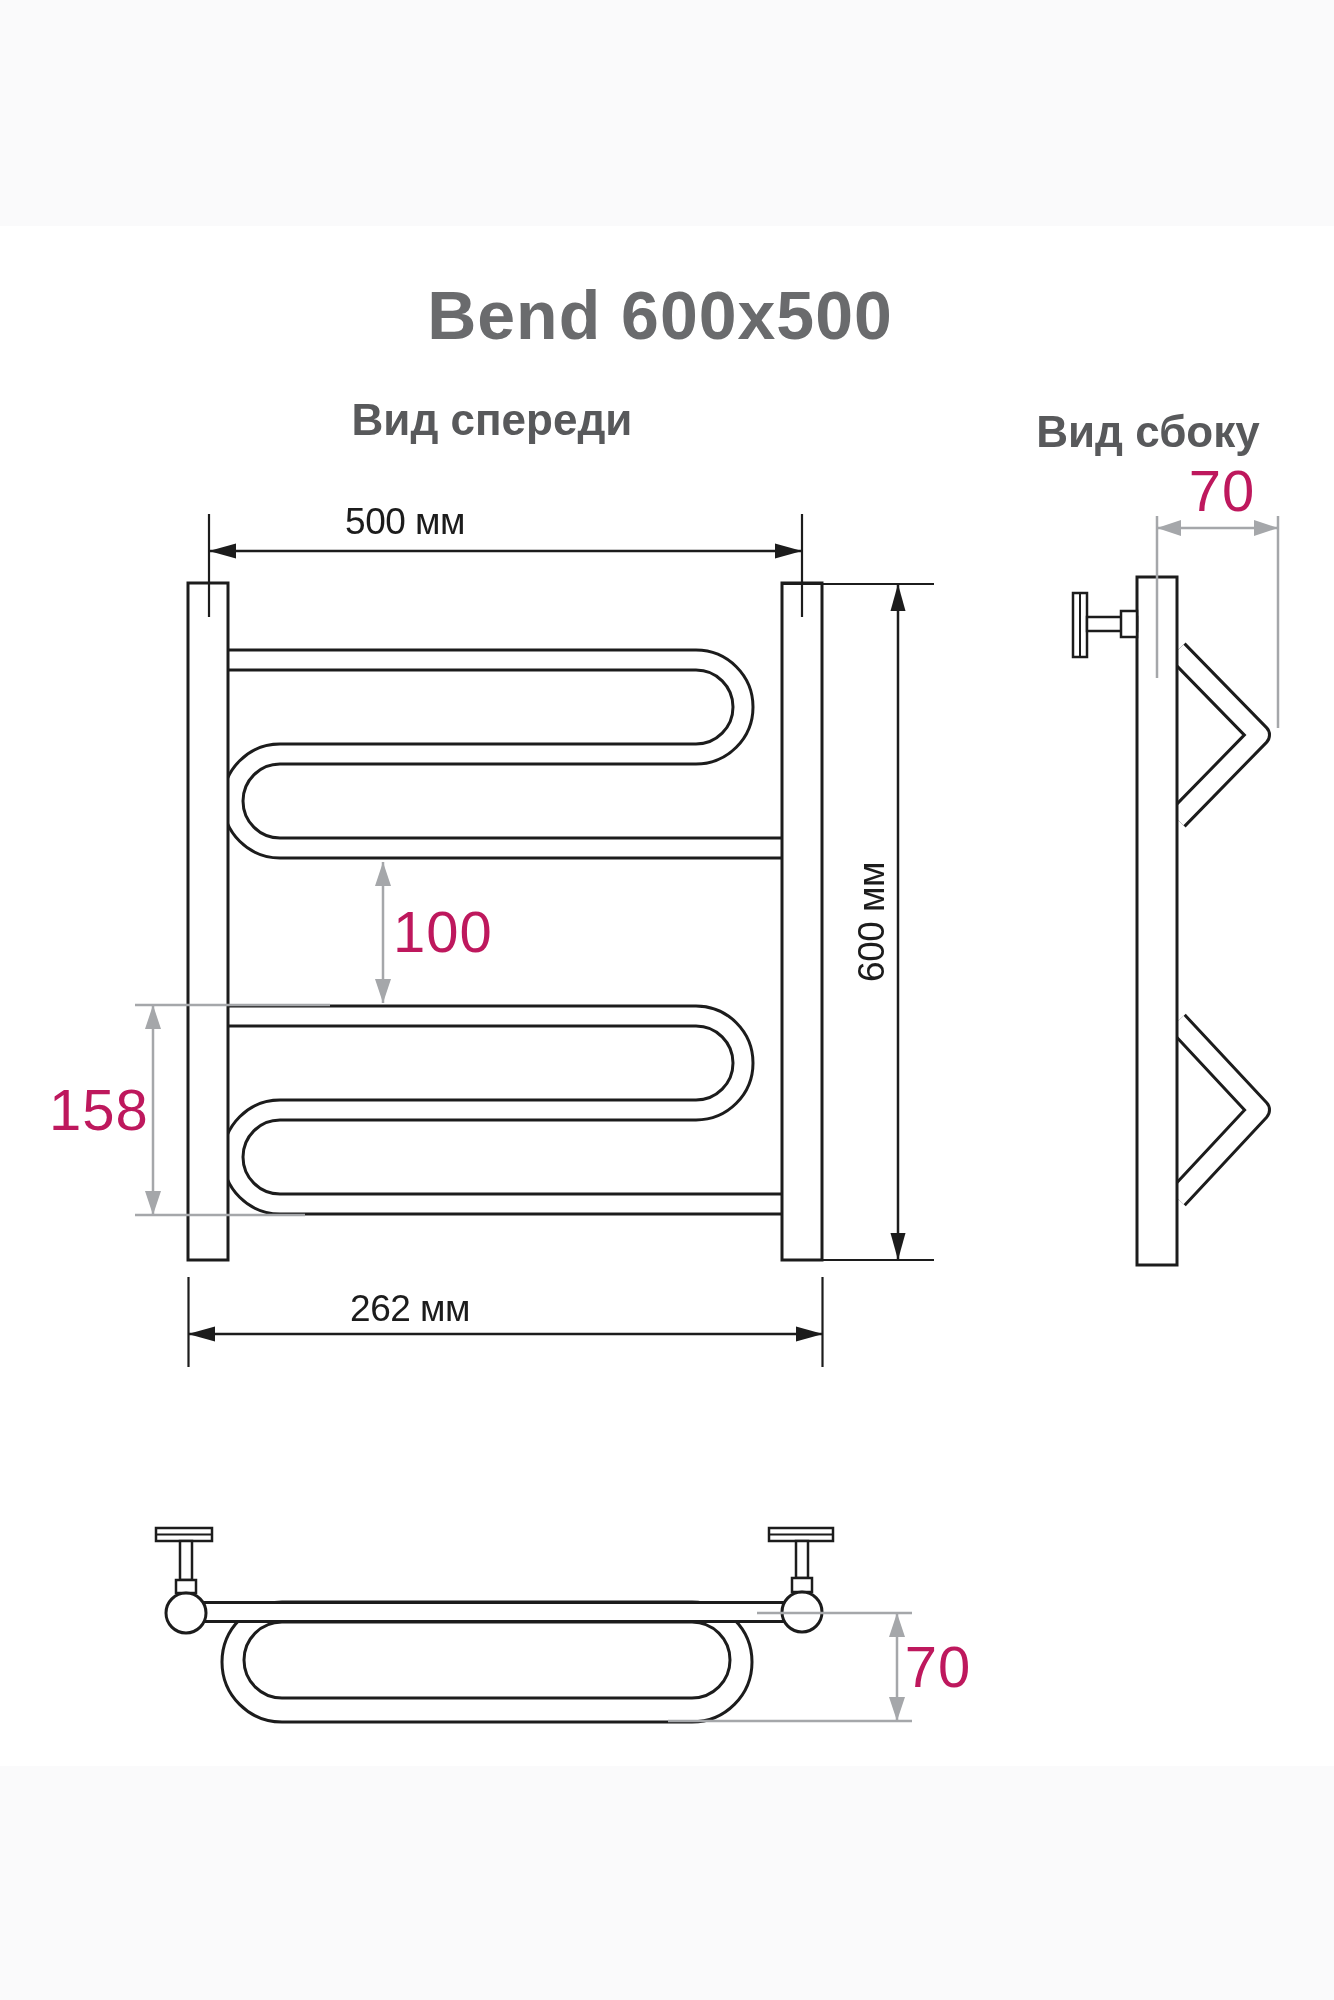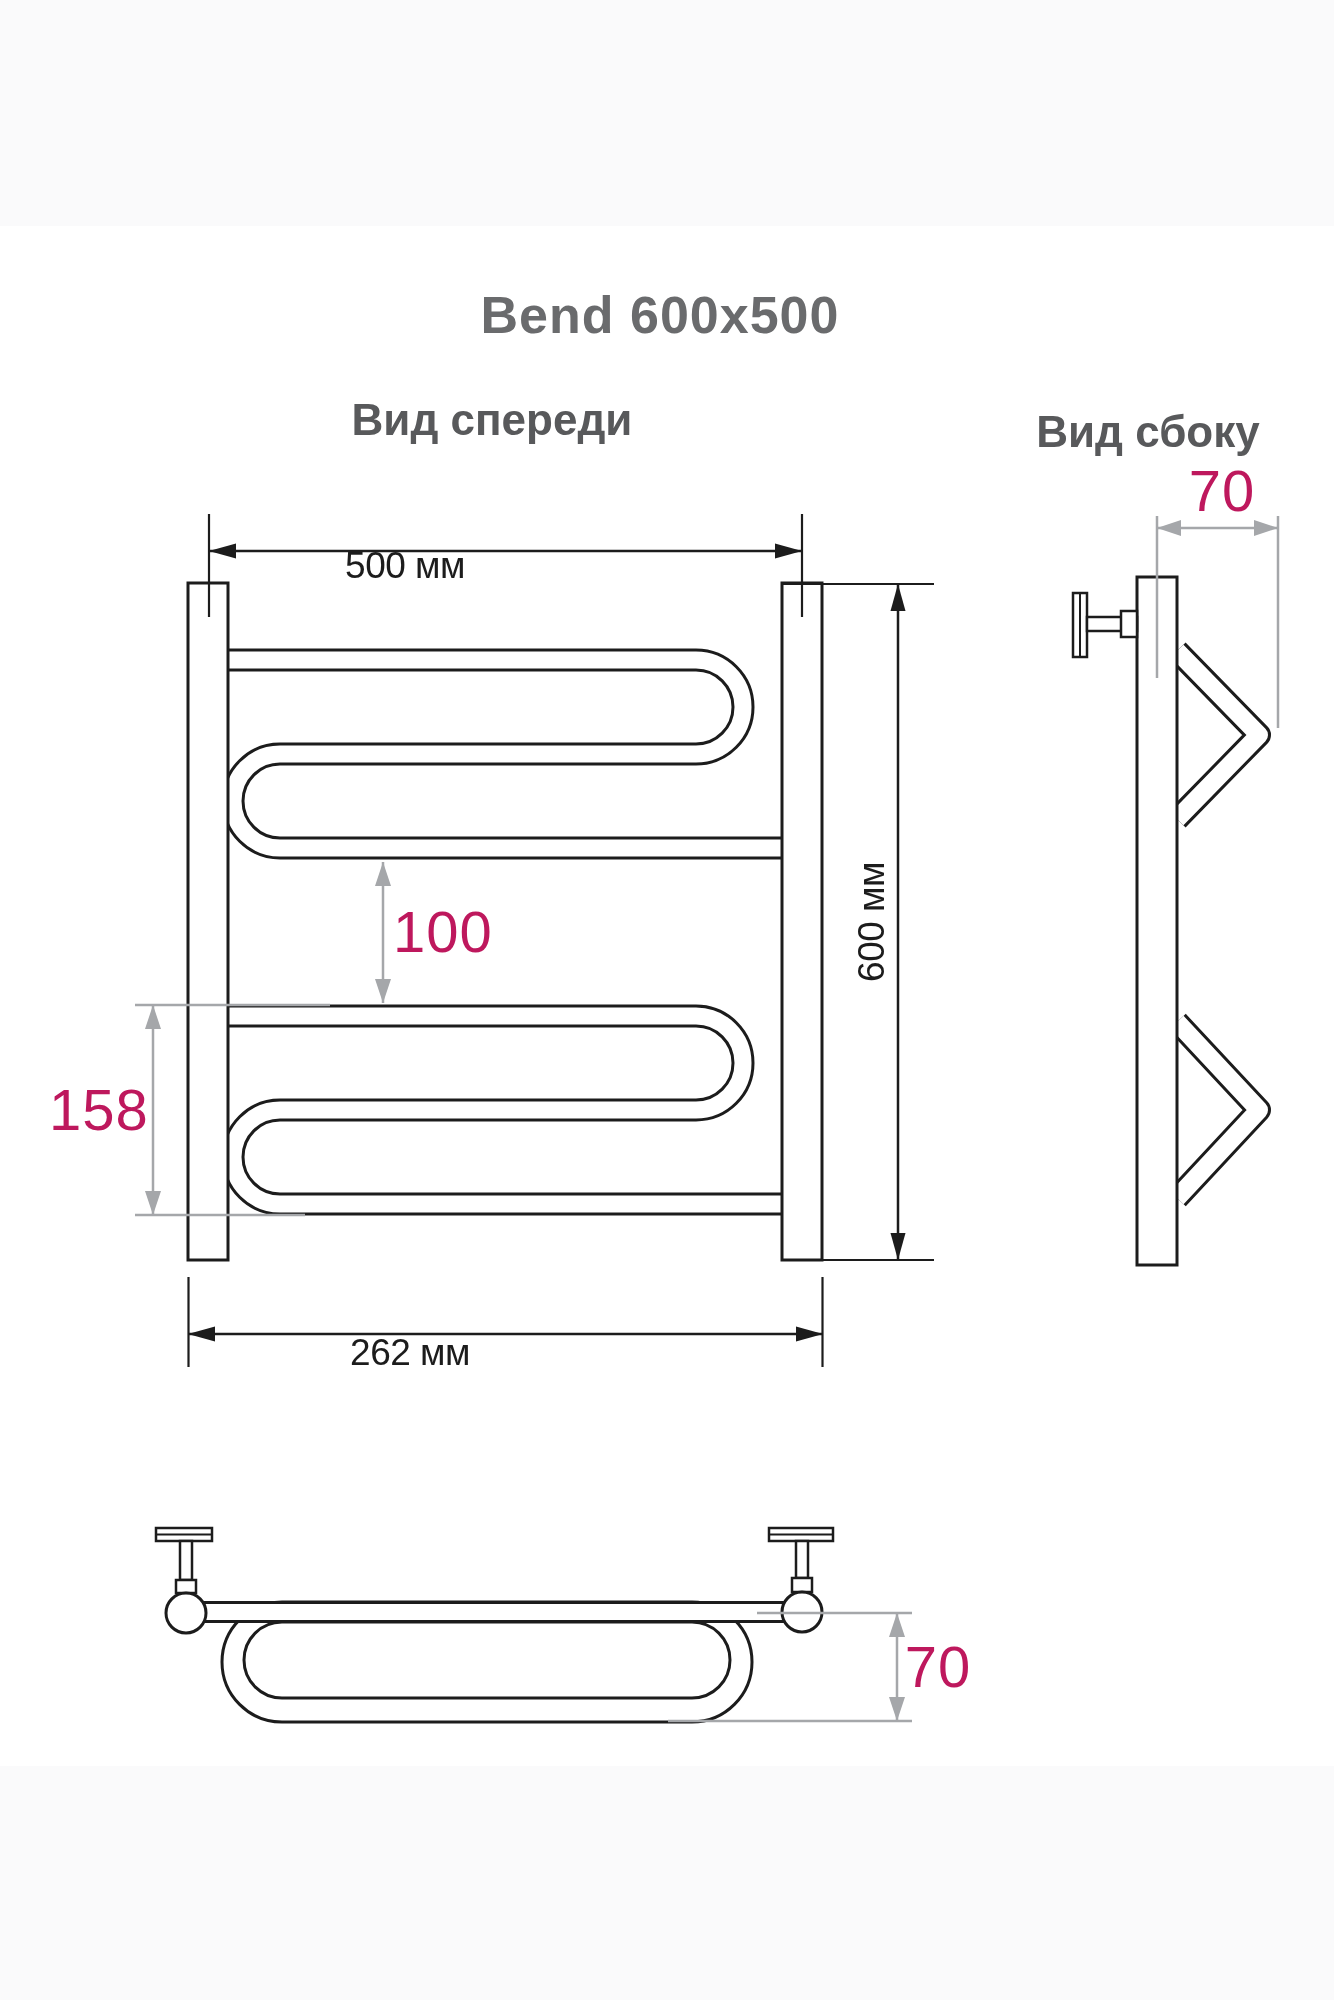--- a/index.html
+++ b/index.html
@@ -9,27 +9,27 @@
     background:#ffffff;
     font-family:"Liberation Sans", sans-serif;
     overflow:hidden;
   }
   .band{position:absolute;left:0;width:1334px;background:#fafafb;}
   #band-top{top:0;height:226px;}
   #band-bottom{top:1766px;height:234px;}
   svg{position:absolute;left:0;top:0;}
   .txt{position:absolute;transform:translate(-50%,-50%);white-space:nowrap;line-height:1;}
   .title{
-    font-size:52px;font-weight:bold;color:#6a6b6d;letter-spacing:1px;
+    font-size:68px;font-weight:bold;color:#6a6b6d;letter-spacing:1px;
   }
   .view-label{
     font-size:44px;font-weight:bold;color:#58595b;
   }
   .dim-black{
-    font-size:37px;color:#1c1c1c;letter-spacing:-0.5px;margin-top:44px;
+    font-size:37px;color:#1c1c1c;letter-spacing:-0.5px;
   }
   .dim-black-rot{
     font-size:37px;color:#1c1c1c;letter-spacing:-0.5px;
     transform:translate(-50%,-50%) rotate(-90deg);
   }
   .dim-gray{
     font-size:58px;color:#be185d;letter-spacing:1px;
   }
 </style>
 </head>

